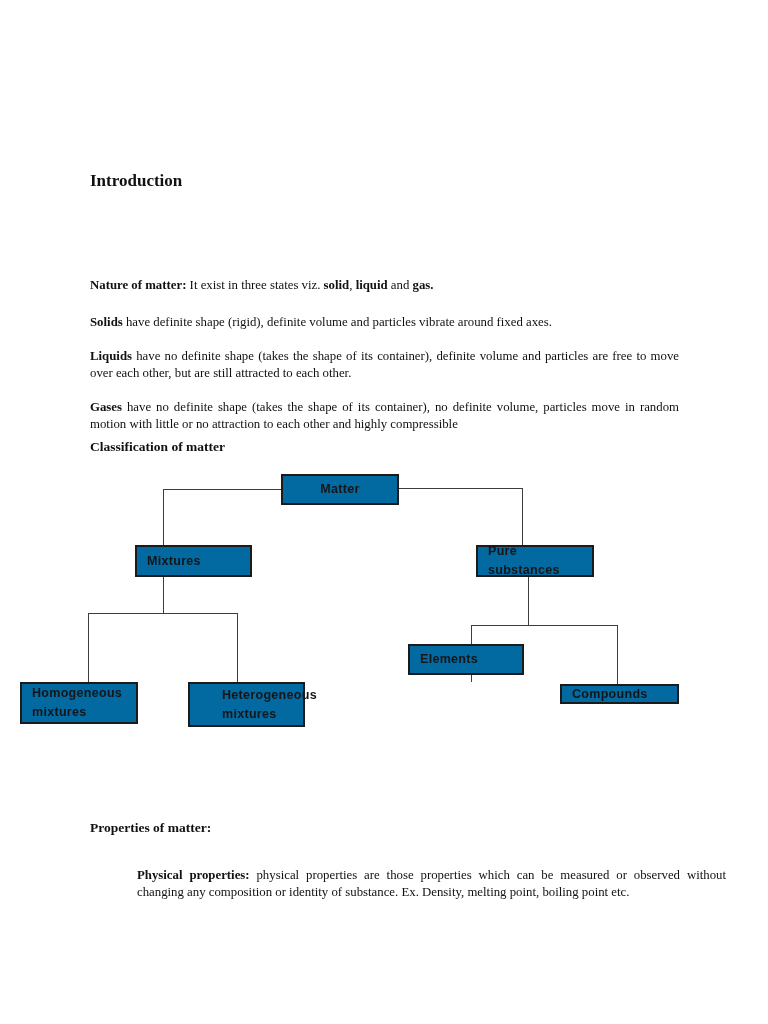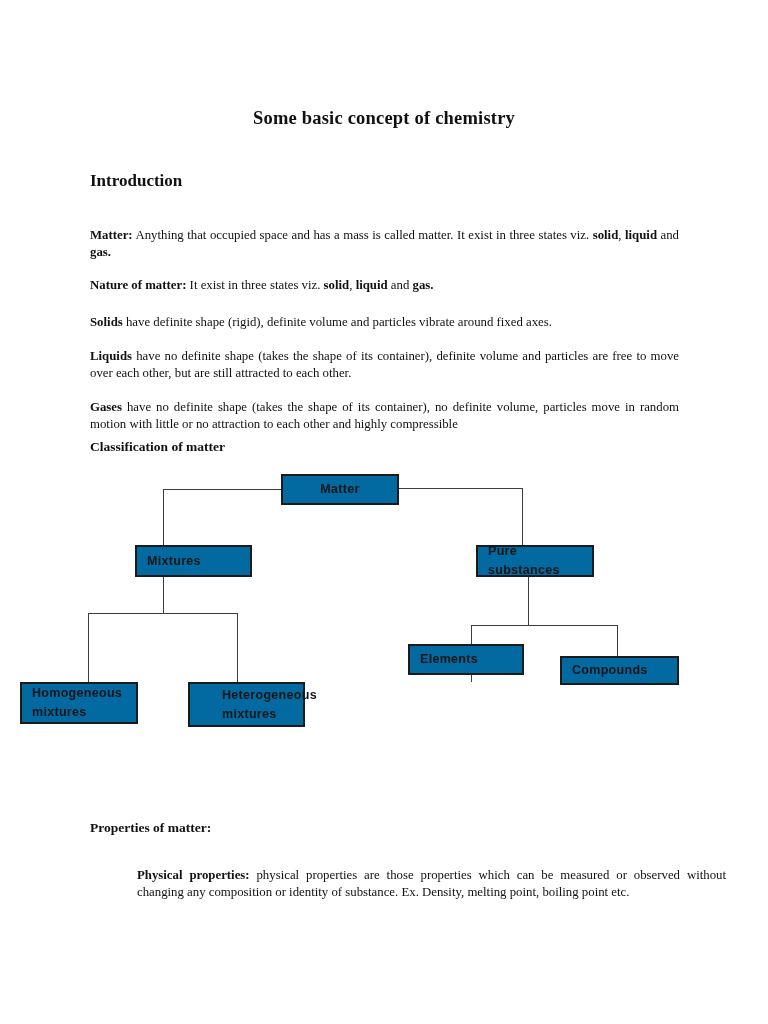--- a/index.html
+++ b/index.html
@@ -57,25 +57,23 @@
   .node.padded{padding-left:10px;padding-right:6px;}
   .hline,.vline{position:absolute;background:#3d3d3d;}
   .hline{height:1.3px;}
   .vline{width:1.3px;}
 </style>
 </head>
 <body>
 
 <div class="page">
 
-  <div class="abs title">Some basic concept of chemistry</div>
 
   <div class="abs intro-heading">Introduction</div>
 
-  <p class="abs para p-matter"><b>Matter:</b><span> Anything that occupied space and has a mass is called matter. It exist in three states viz. </span><b>solid</b><span>, </span><b>liquid</b><span> and </span><b>gas.</b></p>
 
   <p class="abs para p-nature"><b>Nature of matter:</b><span> It exist in three states viz. </span><b>solid</b><span>, </span><b>liquid</b><span> and </span><b>gas.</b></p>
 
   <p class="abs para p-solids"><b>Solids</b><span> have definite shape (rigid), definite volume and particles vibrate around fixed axes.</span></p>
 
   <p class="abs para p-liquids"><b>Liquids</b><span> have no definite shape (takes the shape of its container), definite volume and particles are free to move over each other, but are still attracted to each other.</span></p>
 
   <p class="abs para p-gases"><b>Gases</b><span> have no definite shape (takes the shape of its container), no definite volume, particles move in random motion with little or no attraction to each other and highly compressible</span></p>
 
   <div class="abs subheading h-classification">Classification of matter</div>
@@ -94,20 +92,20 @@
     <div class="hline" style="left:471px;top:625px;width:147px;"></div>
     <div class="vline" style="left:471px;top:625px;height:57px;"></div>
     <div class="vline" style="left:617px;top:625px;height:59px;"></div>
 
     <div class="node center" style="left:281px;top:474px;width:118px;height:31px;">Matter</div>
     <div class="node padded" style="left:107px;top:545px;width:117px;height:32px;margin-left:28px;">Mixtures</div>
     <div class="node padded" style="left:476px;top:545px;width:118px;height:32px;">Pure substances</div>
     <div class="node padded" style="left:20px;top:682px;width:118px;height:42px;">Homogeneous mixtures</div>
     <div class="node padded" style="left:188px;top:682px;width:117px;height:45px;padding-left:32px;">Heterogeneous mixtures</div>
     <div class="node padded" style="left:408px;top:644px;width:116px;height:31px;">Elements</div>
-    <div class="node padded" style="left:560px;top:656px;width:119px;height:29px;">Compounds</div>
+    <div class="node padded" style="left:560px;top:684px;width:119px;height:20px;">Compounds</div>
   </div>
 
   <div class="abs subheading h-properties">Properties of matter:</div>
 
   <p class="abs para p-physical"><b>Physical properties:</b><span> physical properties are those properties which can be measured or observed without changing any composition or identity of substance. Ex. Density, melting point, boiling point etc.</span></p>
 
 </div>
 
 </body></html>

